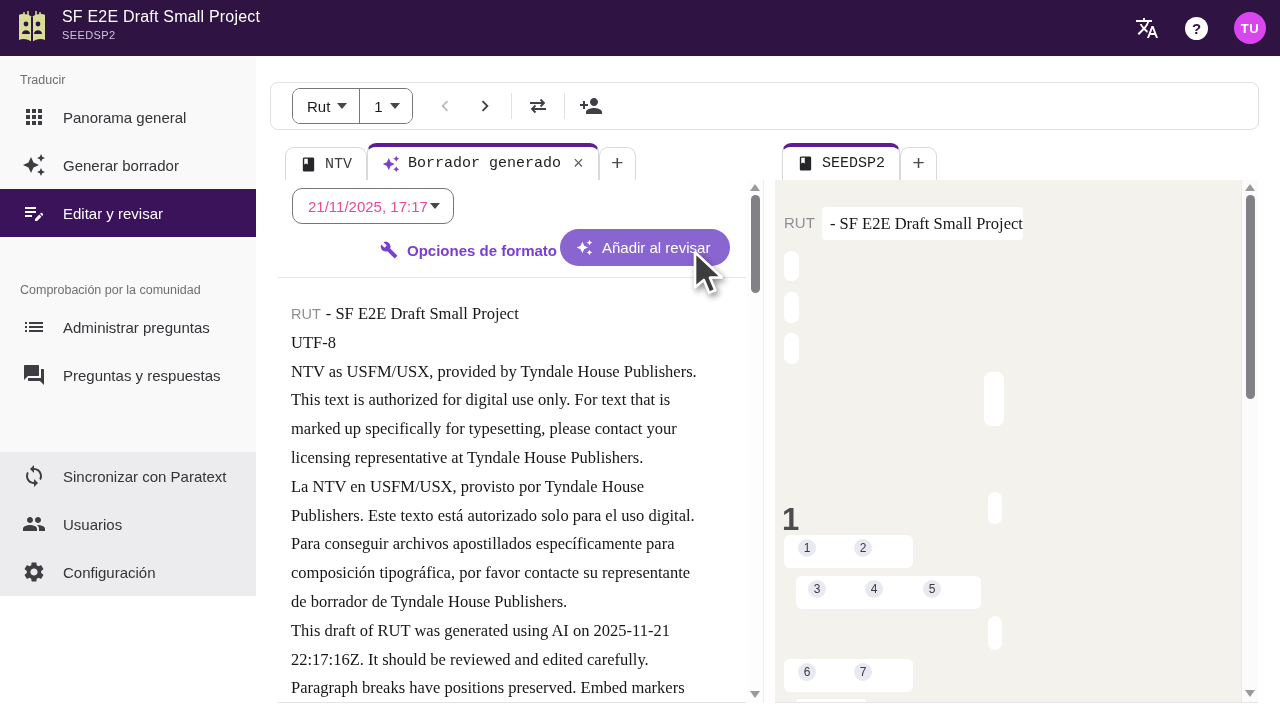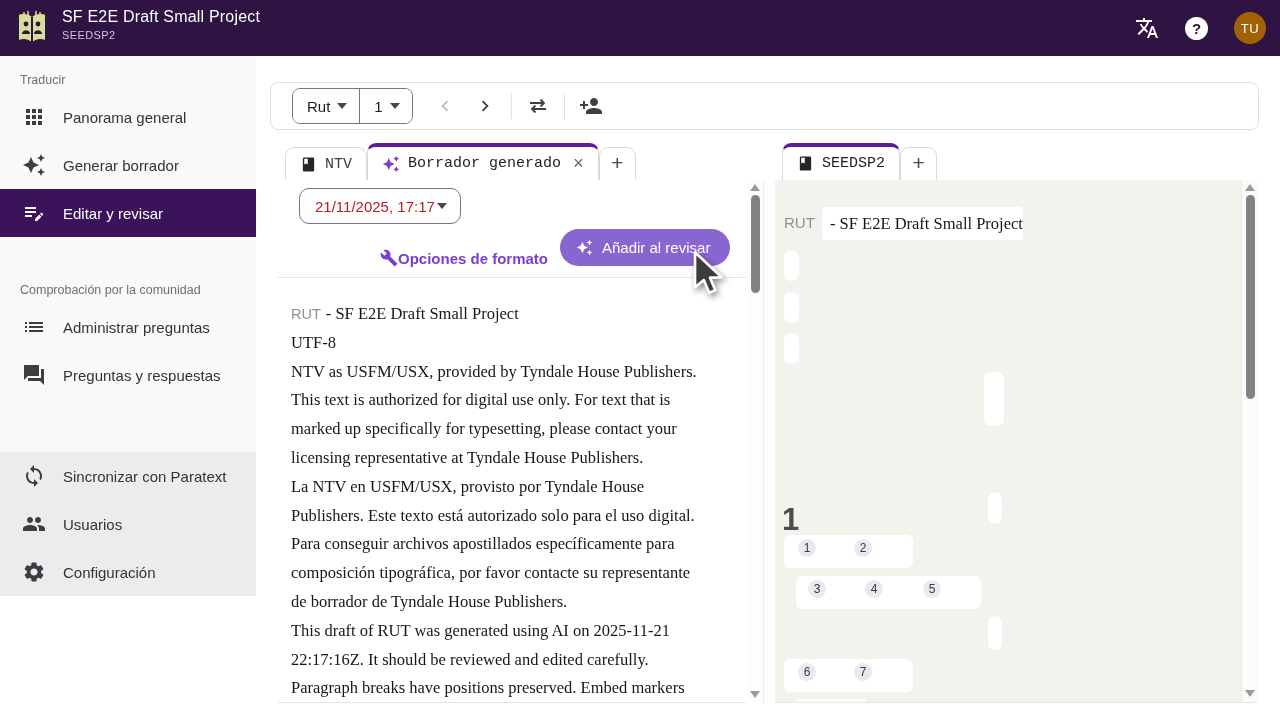--- a/index.html
+++ b/index.html
@@ -11,22 +11,22 @@
   .topbar { position:absolute; left:0; top:0; width:1280px; height:56px;
             background:#2e1343; display:flex; align-items:center; z-index:30; }
   .logo { position:absolute; left:16px; top:10px; width:32px; height:36px; }
   .titles { position:absolute; left:62px; top:8px; color:#fff; }
   .titles .t1 { font-size:16px; font-weight:500; letter-spacing:.2px; }
   .titles .t2 { font-size:11px; color:#cfc6dd; margin-top:3px; letter-spacing:.4px; }
   .topbar-right { position:absolute; right:14px; top:0; height:56px; display:flex; align-items:center; gap:26px; }
   .tb-icon { width:24px; height:24px; color:#fff; cursor:pointer; }
   .help-circle { width:23px; height:23px; border-radius:50%; background:#fff; color:#2e1343;
                  display:flex; align-items:center; justify-content:center; font-weight:bold; font-size:15px; cursor:pointer;}
-  .avatar { width:32px; height:32px; border-radius:50%; background:#a16207; color:#fff;
-            display:flex; align-items:center; justify-content:center; font-size:13px; letter-spacing:.5px; cursor:pointer; }
+  .avatar { width:32px; height:32px; border-radius:50%; background:#d946ef; color:#fff;
+            display:flex; align-items:center; justify-content:center; font-size:13px; letter-spacing:.5px; cursor:pointer;font-weight:bold; }
 
   
   .sidebar { position:absolute; left:0; top:56px; width:256px; height:540px; background:#f9f9fa; z-index:20; }
   .nav-label { font-size:12.5px; color:#6f6f73; padding:17px 0 6px 20px; }
   .nav-item { height:48px; display:flex; align-items:center; gap:17px; padding-left:22px;
               font-size:15px; font-weight:500; color:#343438; cursor:pointer; }
   .nav-item .nicon { width:24px; height:24px; flex:0 0 24px; color:#3d3d42; }
   .nav-item.active { background:#3a135a; color:#fff; }
   .nav-item.active .nicon { color:#fff; }
   .sidebar-bottom { position:absolute; left:0; bottom:0; width:256px; background:#ececee; padding:0; }
@@ -53,22 +53,22 @@
   .tab.active { height:37px; border-top:4px solid #5d1d96; padding-top:0; color:#1f1f23; }
   .tab .close-x { font-size:18px; color:#5f6368; margin-left:4px; line-height:1; }
   .tab .book-ic { width:17px; height:17px; color:#26262a; }
   .tab .spark-ic { width:18px; height:18px; color:#7a3fd1; }
   .tab.plus { width:37px; justify-content:center; font-size:21px; color:#4a4a4e; padding:0; }
 
   
   .pane-left-body { position:absolute; left:22px; top:124px; width:468px; height:523px; background:#fff;
                     border-bottom:1px solid #e4e4e6; overflow:hidden; }
   .date-chip { position:absolute; left:14px; top:8px; height:36px; display:flex; align-items:center; gap:2px;
-               padding:0 13px 0 15px; border:1px solid #77767b; border-radius:10px; font-size:15px; color:#b91c1c; cursor:pointer; background:#fff;margin-left:7px;}
-  .fmt-link { position:absolute; left:102px; top:60px; height:36px; display:flex; align-items:center; 
+               padding:0 13px 0 15px; border:1px solid #77767b; border-radius:10px; font-size:15px; color:#ec4899; cursor:pointer; background:#fff;}
+  .fmt-link { position:absolute; left:102px; top:52px; height:36px; display:flex; align-items:center; gap:9px;
               color:#7a3fd1; font-size:15px; font-weight:600; cursor:pointer; }
   .fmt-link .w-ic { width:18px; height:18px; }
   .add-btn { position:absolute; left:282px; top:49px; height:37px; display:flex; align-items:center; gap:9px;
              background:#8965cf; color:#fff; border:none; border-radius:19px; padding:0 20px 0 16px;
              font-size:15px; font-weight:500; font-family:"Liberation Sans",sans-serif; cursor:pointer; }
   .add-btn .spark { width:17px; height:17px; color:#fff; }
   .hdr-divider { position:absolute; left:0; top:97px; width:468px; height:1px; background:#e7e7e9; }
   .editor-text { position:absolute; left:13px; top:120px; width:452px; font-family:"Liberation Serif","DejaVu Serif",serif;
                  font-size:16.5px; color:#17171a; }
   .editor-text .line { height:28.8px; line-height:28.8px; white-space:nowrap; }

